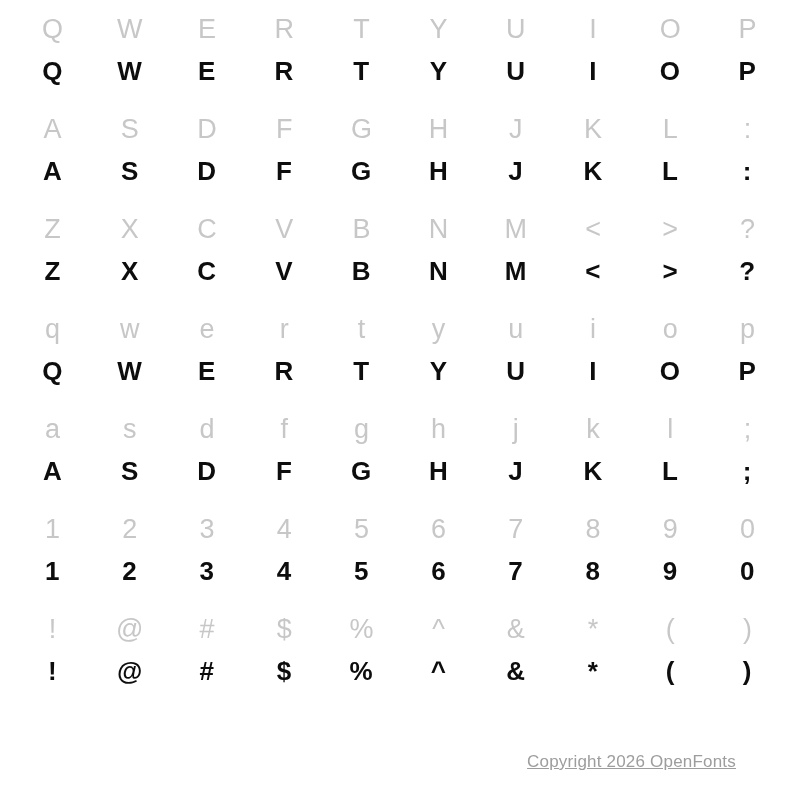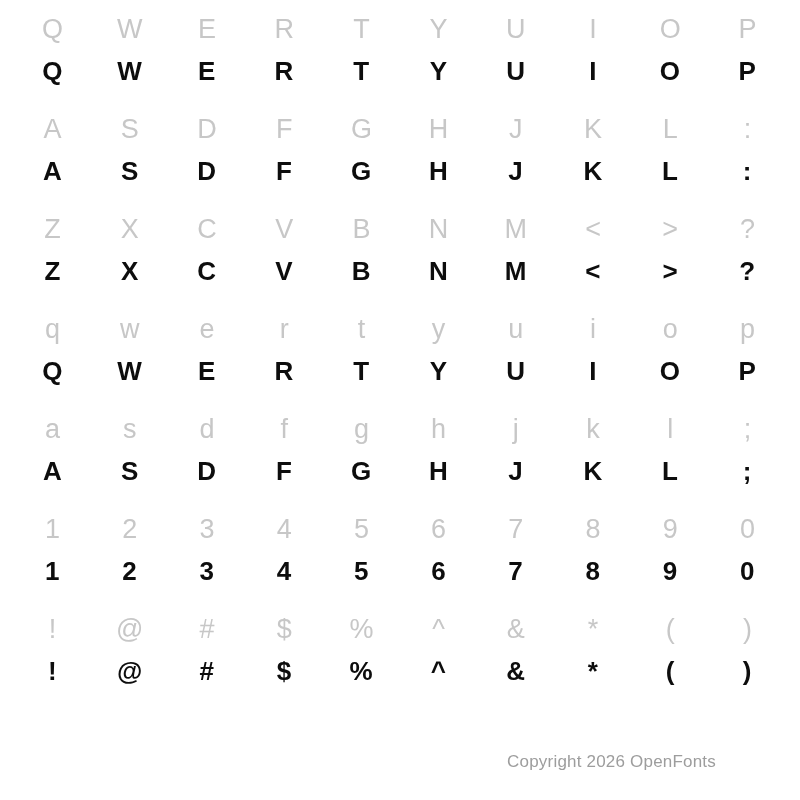--- a/index.html
+++ b/index.html
@@ -53,26 +53,27 @@
   }
   .row-glyph .cell {
     color: #0d0d0d;
     font-size: 26px;
     font-weight: 700;
     letter-spacing: 0.5px;
     padding-top: 4px;
   }
   .copyright {
     position: absolute;
-    right: 84px;
+    right: 64px;
     bottom: 28px;
     color: #9d9d9d;
     font-size: 17px;
     font-weight: 400;
     letter-spacing: 0.2px;
+    text-decoration: underline;
   }
 </style>
 </head>
 <body>
 
 <div id="specimen">
   <div class="grid" id="grid">
       <div class="row row-key">
         <div class="cell">Q</div>
         <div class="cell">W</div>

